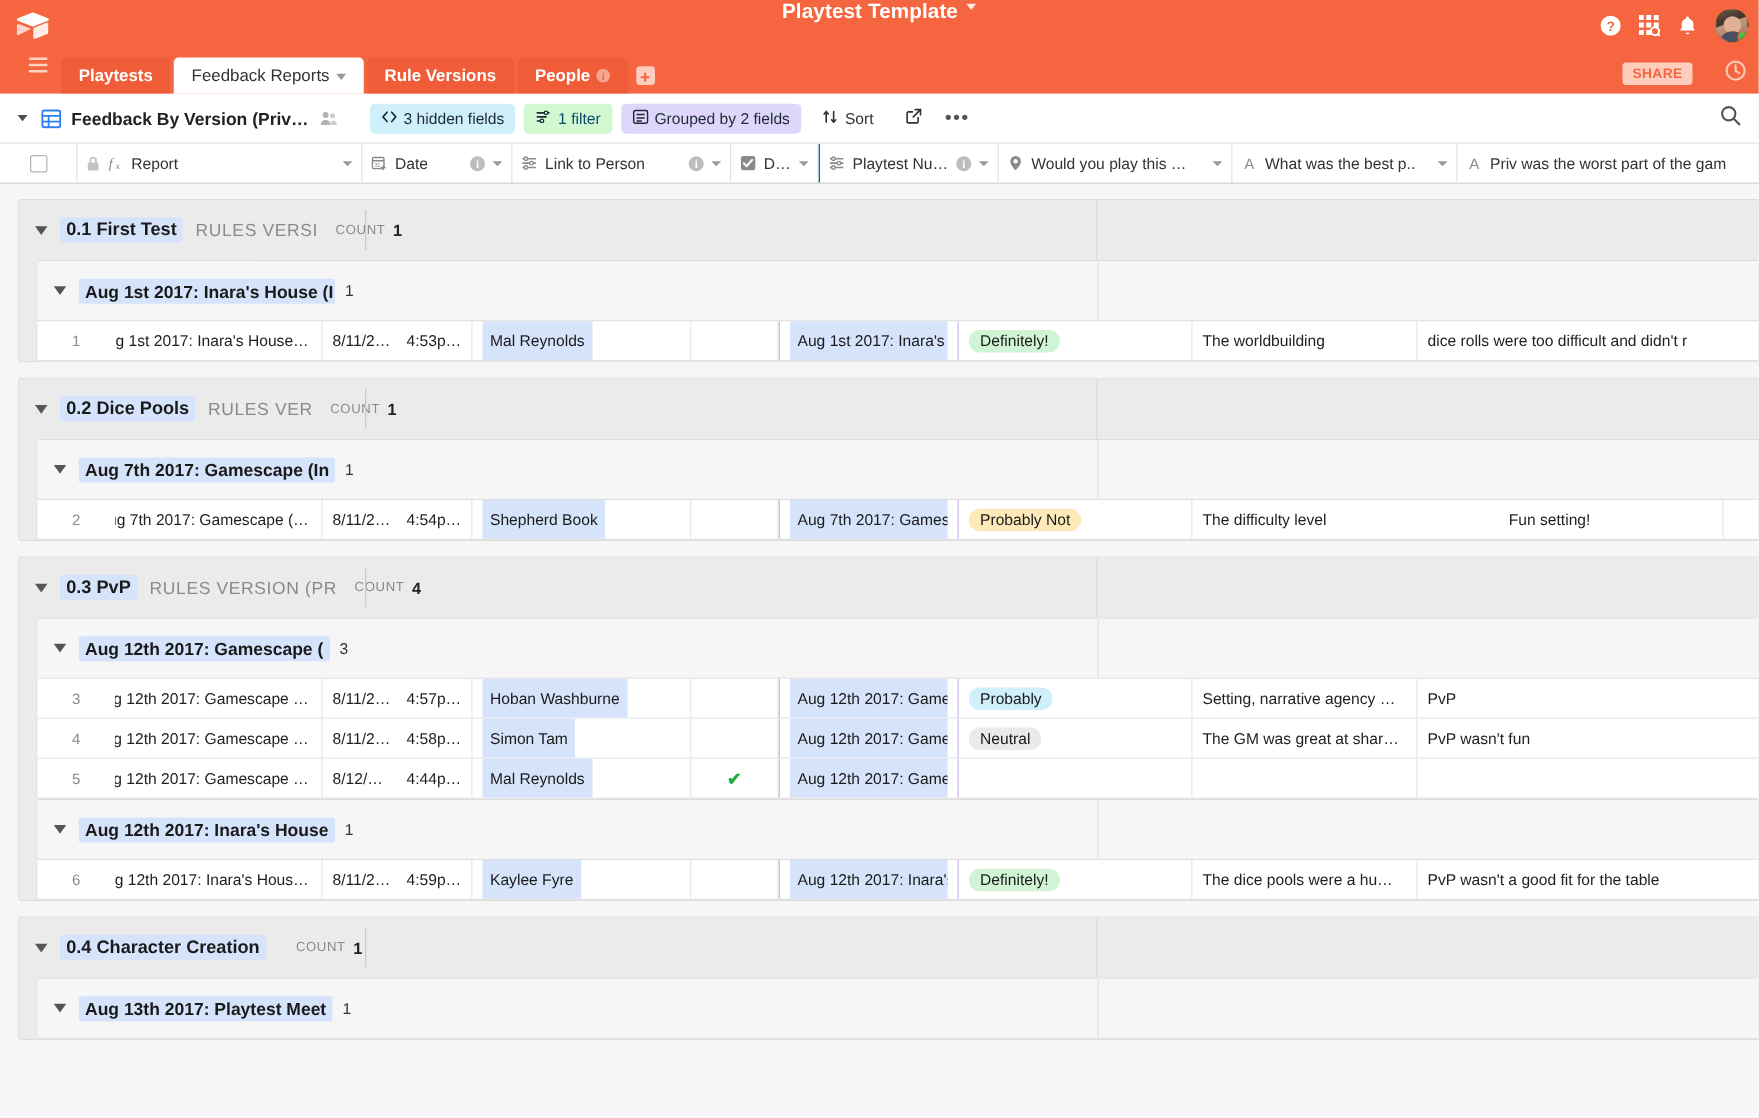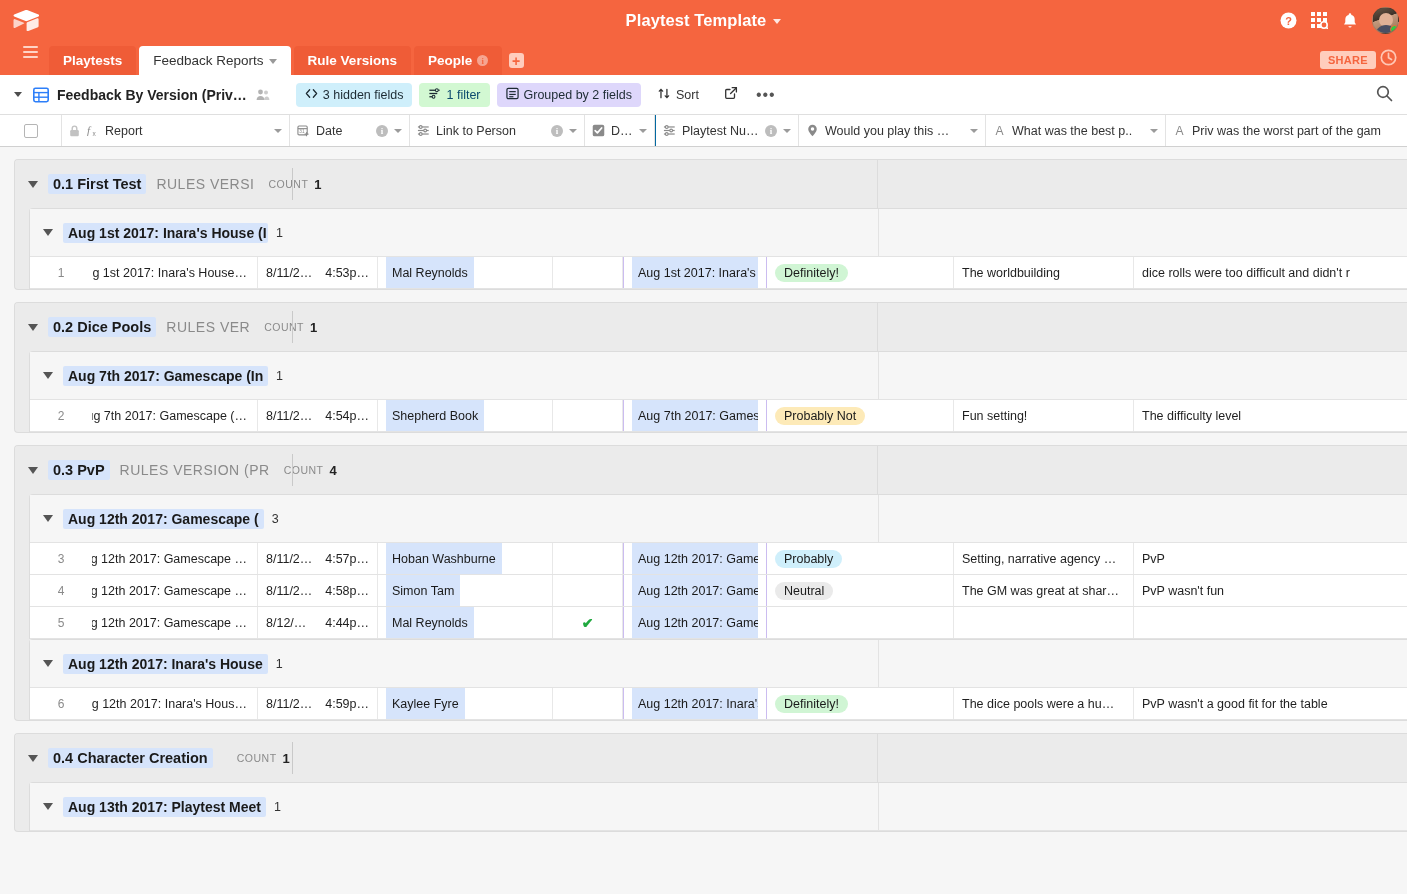--- a/index.html
+++ b/index.html
@@ -20,21 +20,21 @@
     align-items: center;
   }
   .logo-wrap {
     width: 52px; height: 40px;
     display: flex; align-items: center; justify-content: center;
   }
   .app-title-wrap {
     position: absolute;
     left: 0; right: 0; top: 0;
     height: 40px;
-    display: flex; align-items: center; justify-content: center;
+    display: flex; justify-content: center;
     gap: 7px;
     pointer-events: none;
   }
   .app-title {
     color: #fff; font-size: 16.5px; font-weight: bold;
     letter-spacing: 0.1px;
   }
   .caret-down-white {
     width: 0; height: 0;
     border-left: 4px solid transparent;
@@ -125,21 +125,21 @@
     cursor: pointer;
   }
   .tab-add .plusbox {
     width: 15px; height: 15px; border-radius: 3px;
     background: #ffcdbd; color: #f5653f;
     display:flex; align-items:center; justify-content:center;
     font-size: 14px; line-height: 1; font-weight: bold;
   }
   .tabbar-right {
     position: absolute; right: 10px; bottom: 5px;
-    display: flex; align-items: center; gap: 4px;
+    display: flex; align-items: center; gap: 26px;
   }
   .share-btn {
     background: #ffcdbd; color: #f5653f;
     font-size: 11px; font-weight: bold;
     padding: 3px 8px; border-radius: 3px;
     letter-spacing: 0.3px;
     cursor: pointer;
   }
 
   
@@ -721,22 +721,22 @@
     </div>
     <div class="dcell cellcenter" style="width:70px">
       
     </div>
     <div class="dcell purple-left purple-right" style="width:144px">
       <span class="chip chip-blue">Aug 7th 2017: Games</span>
     </div>
     <div class="dcell" style="width:187px">
       <span class="chip chip-yellow">Probably Not</span>
     </div>
+    <div class="dcell" style="width:245px;border-right:none">The difficulty level</div>
     <div class="dcell" style="width:180px">Fun setting!</div>
-    <div class="dcell" style="width:245px;border-right:none">The difficulty level</div>
   </div>
         </div>
       </div>
       <div class="g1">
      <div class="g1-header">
        <span class="gtri"></span>
        <span class="gname">0.3 PvP</span>
        <span class="gmeta">RULES VERSION (PR</span>
        <span class="gcount-label">COUNT</span>
        <span class="gcount-num">4</span>

